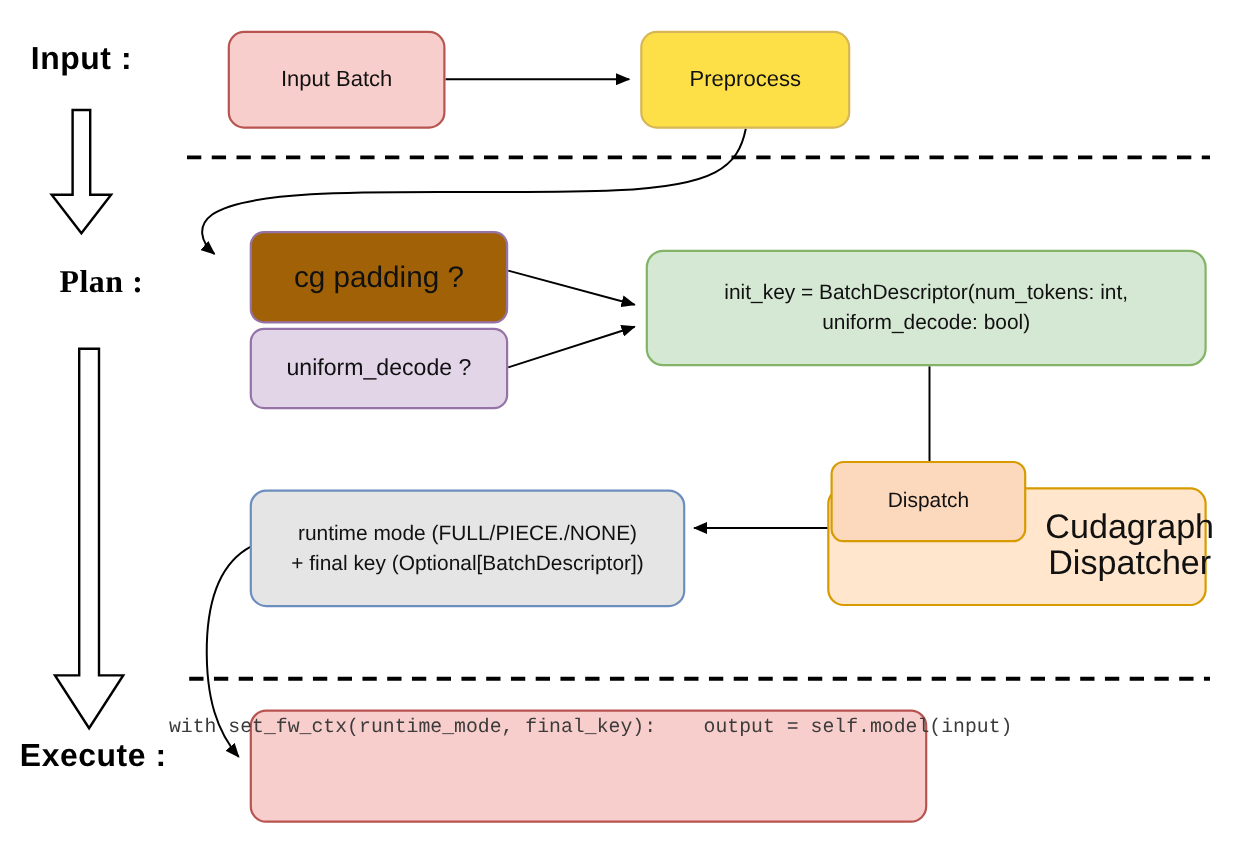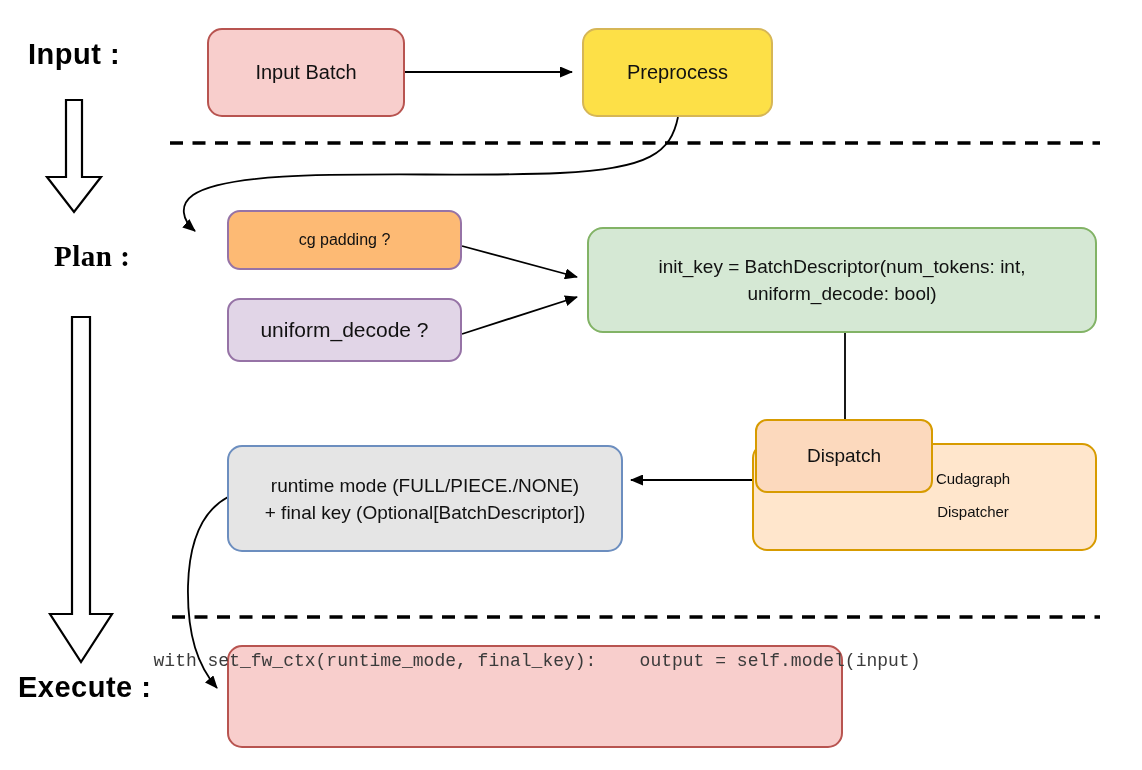--- a/index.html
+++ b/index.html
@@ -20,43 +20,43 @@
   }
   .node-input-batch{
     left:207px;top:28px;width:198px;height:89px;
     background:#f8cecc;border:2px solid #b85450;border-radius:15px;font-size:20px;
   }
   .node-preprocess{
     left:582px;top:28px;width:191px;height:89px;
     background:#fde047;border:2px solid #d6b656;border-radius:15px;font-size:20px;
   }
   .node-cg-padding{
-    left:227px;top:210px;width:235px;height:60px;
-    background:#fdba74;border:2px solid #9673a6;border-radius:13px;font-size:16px;
+    left:227px;top:210px;width:235px;height:84px;
+    background:#a16207;border:2px solid #9673a6;border-radius:13px;font-size:27px;
   }
   .node-uniform-decode{
-    left:227px;top:298px;width:235px;height:64px;
+    left:227px;top:298px;width:235px;height:74px;
     background:#e1d5e7;border:2px solid #9673a6;border-radius:13px;font-size:21px;
   }
   .node-init-key{
     left:587px;top:227px;width:510px;height:106px;
     background:#d5e8d4;border:2px solid #82b366;border-radius:16px;
     font-size:19px;line-height:27px;flex-direction:column;align-items:center;
   }
   .node-cudagraph-outer{
     left:752px;top:443px;width:345px;height:108px;
     background:#ffe6cc;border:2px solid #d79b00;border-radius:15px;
   }
   .node-dispatch{
     left:755px;top:419px;width:178px;height:74px;
     background:#fcd9bd;border:2px solid #d79b00;border-radius:12px;font-size:19px;
   }
   .cudagraph-label{
-    position:absolute;left:888px;top:462px;width:170px;
-    font-size:15px;line-height:33px;text-align:center;color:#111;
+    position:absolute;left:942px;top:462px;width:170px;
+    font-size:31px;line-height:33px;text-align:center;color:#111;
   }
   .node-runtime{
     left:227px;top:445px;width:396px;height:107px;
     background:#e5e5e5;border:2px solid #6c8ebf;border-radius:15px;
     font-size:19px;line-height:27px;flex-direction:column;
   }
   .node-code{
     left:227px;top:645px;width:616px;height:103px;
     background:#f8cecc;border:2.5px solid #b85450;border-radius:15px;
     font-family:"Liberation Mono", monospace;font-size:18px;line-height:29px;

